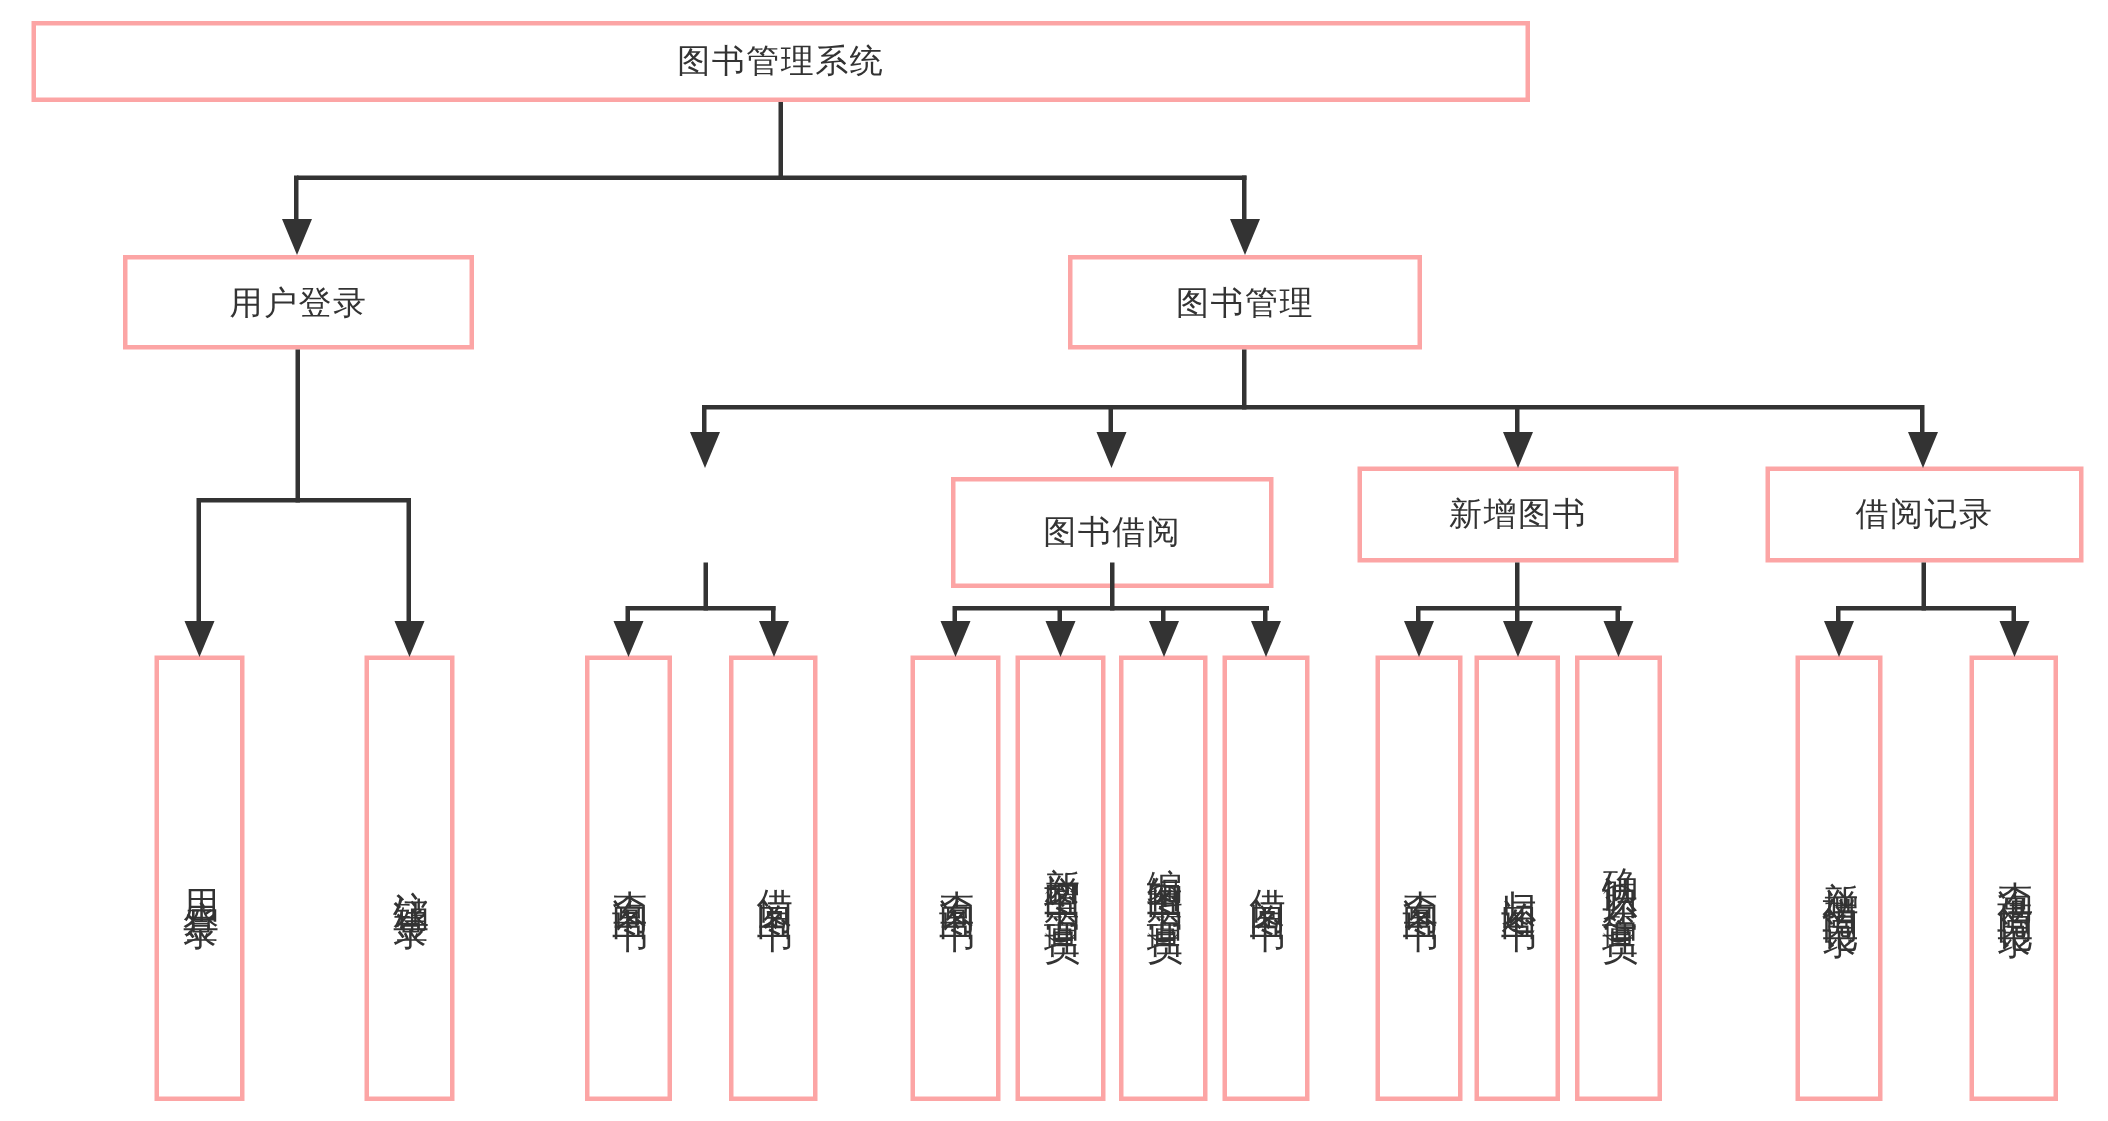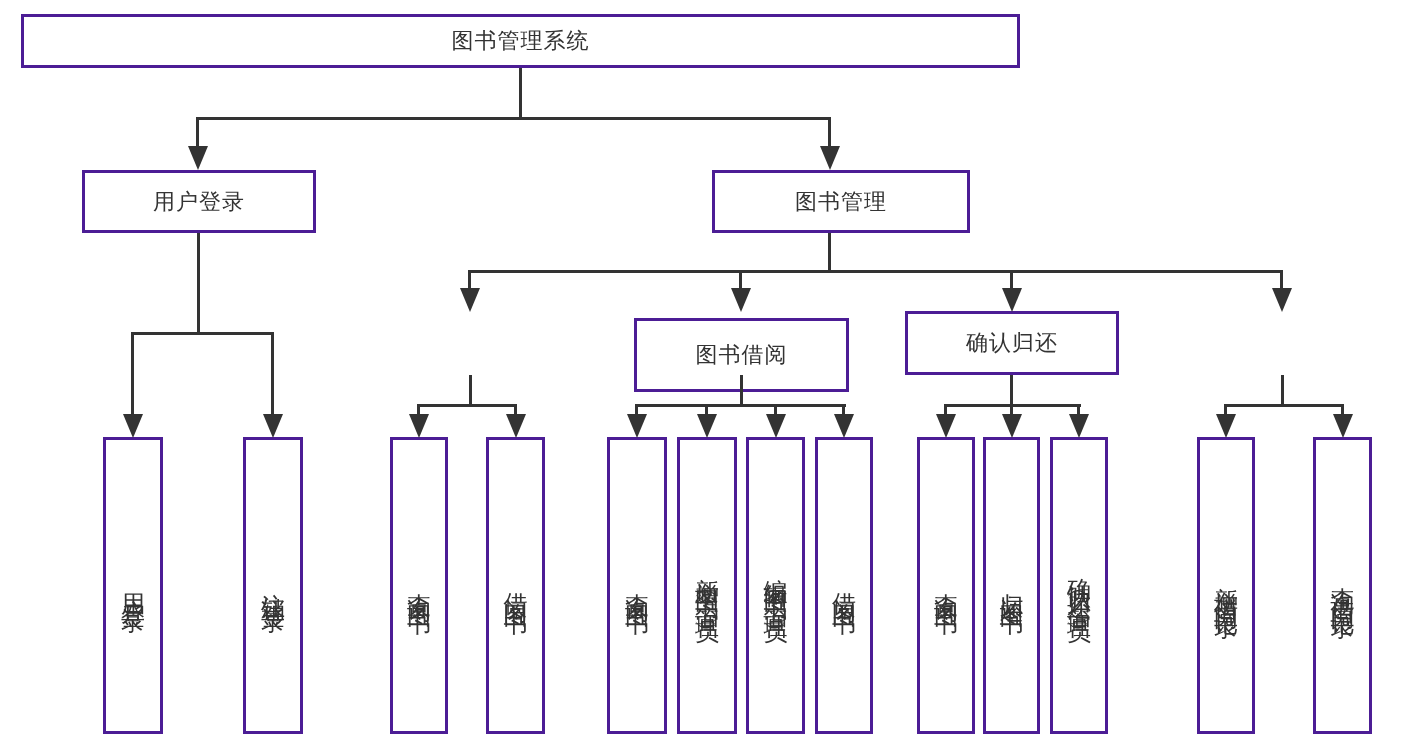--- a/index.html
+++ b/index.html
@@ -7,21 +7,21 @@
     position:relative;
     width:1405px;height:747px;
     background:#ffffff;
     font-family:"Liberation Sans","DejaVu Sans",sans-serif;
     color:#333333;
     overflow:hidden;
   }
   .box{
     position:absolute;
     box-sizing:border-box;
-    border:3px solid #4c1d95;
+    border:3px solid #fca5a5;
     background:#ffffff;
     display:flex;
     align-items:center;
     justify-content:center;
   }
   .hbox{font-size:22px;letter-spacing:1px;}
   .vbox{
     writing-mode:vertical-rl;
     text-orientation:mixed;
     font-size:24px;
@@ -54,29 +54,32 @@
 
 <div id="canvas">
 
   <div class="box hbox" style="left:21px;top:14px;width:999px;height:54px;">
     <span>图书管理系统</span>
   </div>
 
   <div class="box hbox" style="left:82px;top:170px;width:234px;height:63px;">
     <span>用户登录</span>
   </div>
-  <div class="box hbox" style="left:712px;top:170px;width:258px;height:63px;">
+  <div class="box hbox" style="left:712px;top:170px;width:236px;height:63px;">
     <span>图书管理</span>
   </div>
 
   <div class="box hbox" style="left:634px;top:318px;width:215px;height:74px;">
     <span>图书借阅</span>
   </div>
   <div class="box hbox" style="left:905px;top:311px;width:214px;height:64px;">
-    <span>确认归还</span>
+    <span>新增图书</span>
+  </div>
+  <div class="box hbox" style="left:1177px;top:311px;width:212px;height:64px;">
+    <span>借阅记录</span>
   </div>
 
   <div class="box vbox" style="left:103px;top:437px;width:60px;height:297px;">
     <span>用户登录</span>
   </div>
   <div class="box vbox" style="left:243px;top:437px;width:60px;height:297px;">
     <span>注销登录</span>
   </div>
 
   <div class="box vbox" style="left:390px;top:437px;width:58px;height:297px;">

